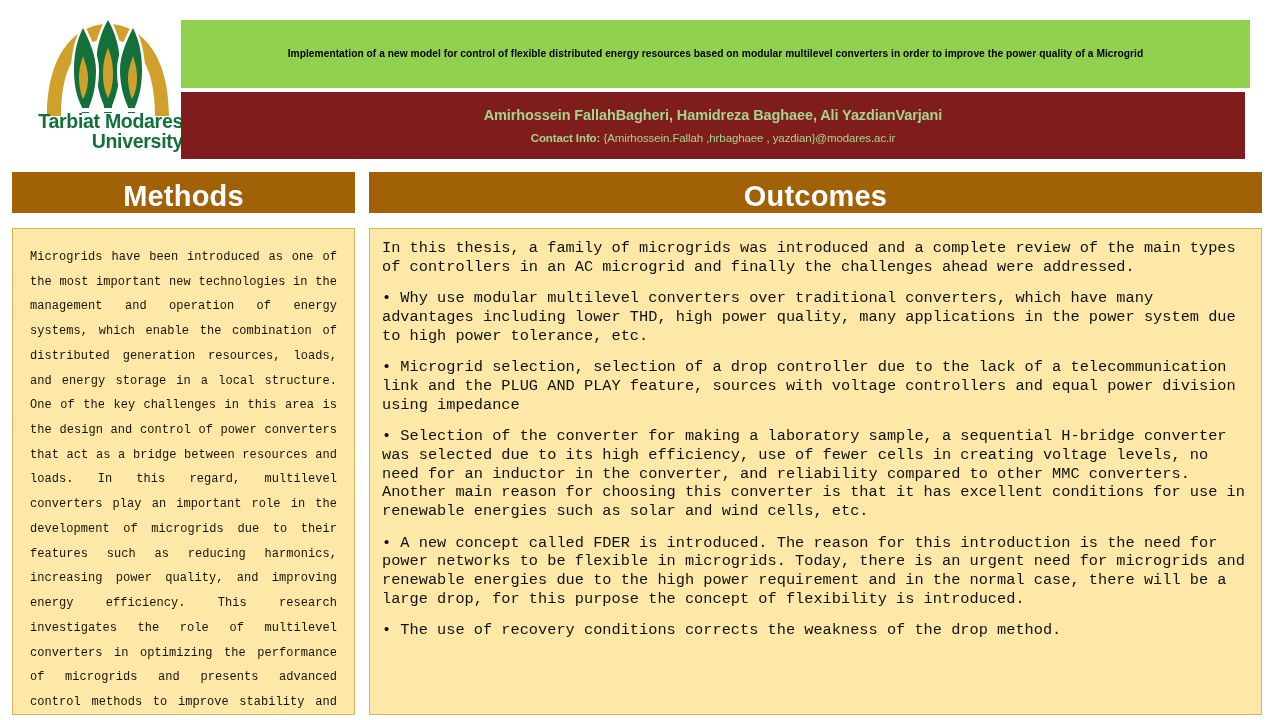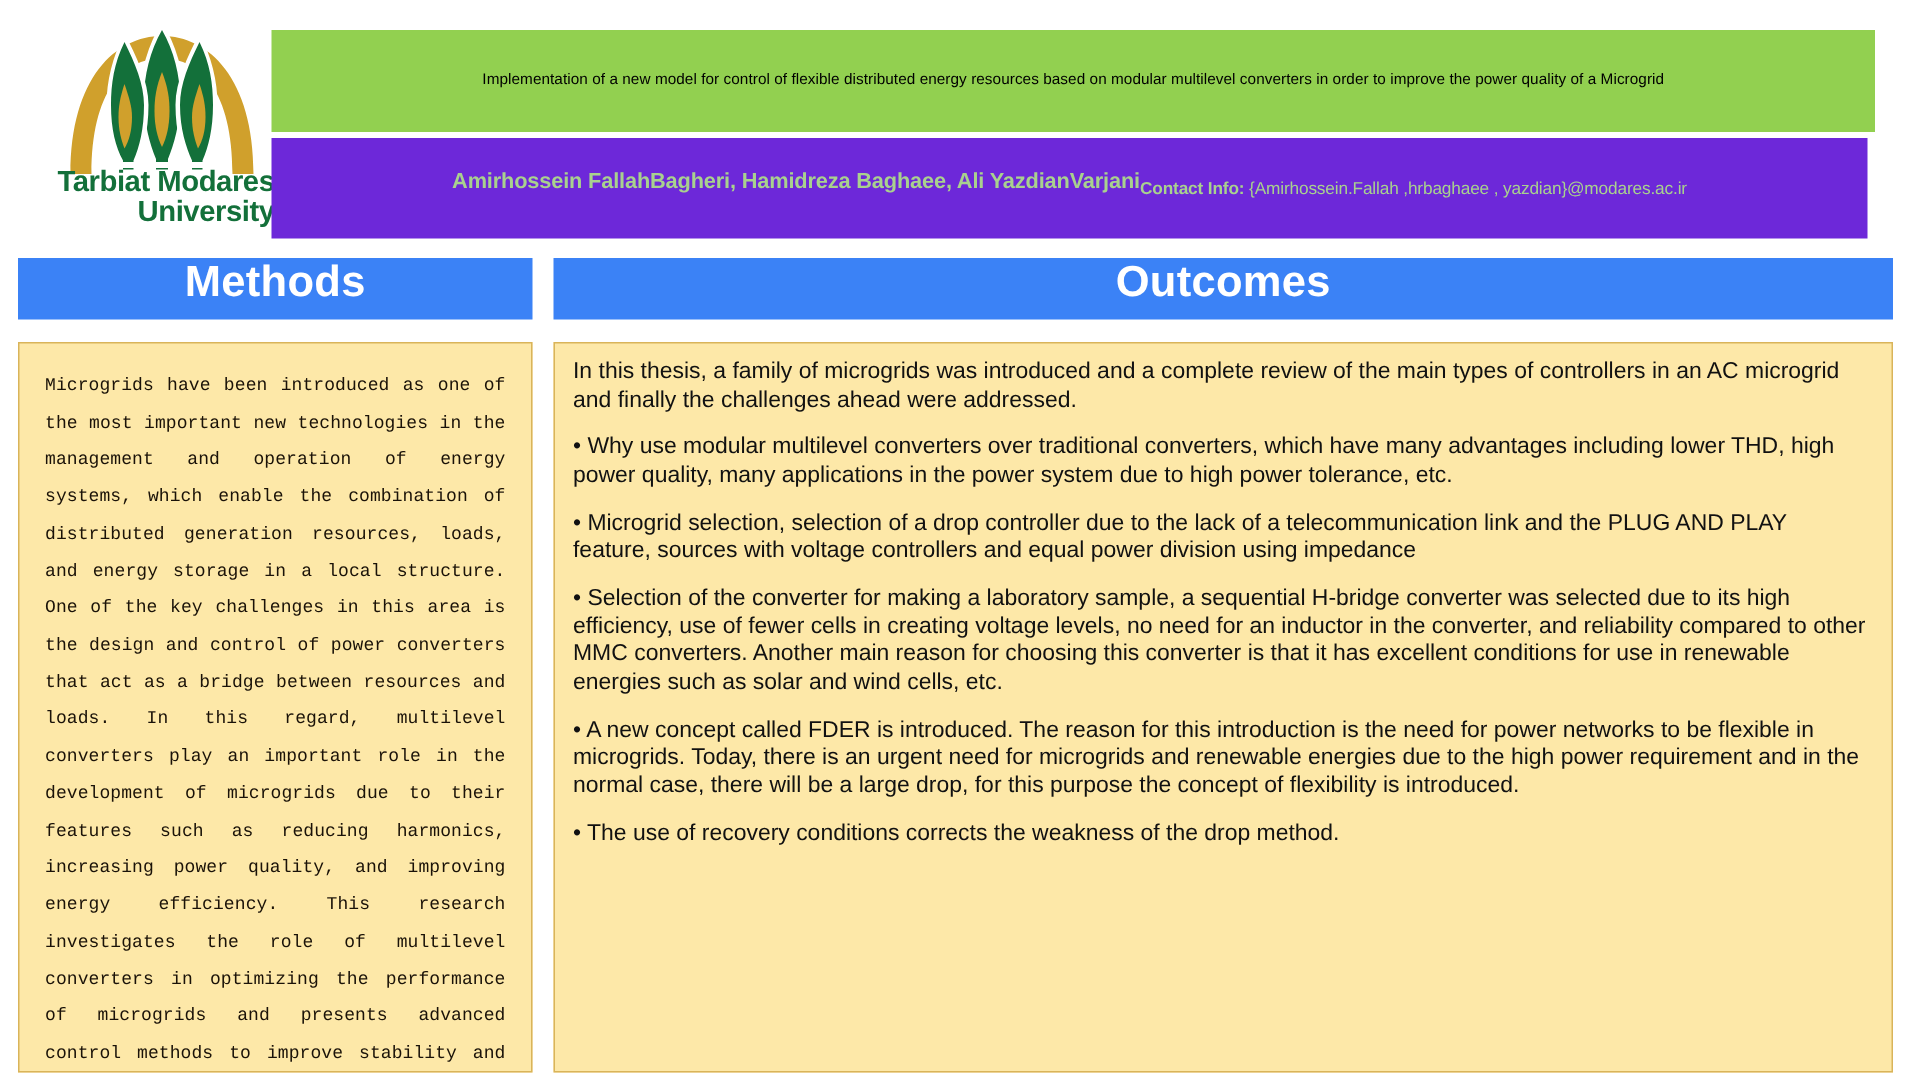--- a/index.html
+++ b/index.html
@@ -57,36 +57,36 @@
     width: 1069px;
     height: 68px;
     background: #92d050;
     display: flex;
     align-items: center;
     justify-content: center;
   }
   #title-text {
     color: #000000;
     font-size: 10.2px;
-    font-weight: normal;
+    font-weight: bold;
     text-align: center;
     line-height: 1.25;
     padding: 0 6px;
     letter-spacing: 0.05px;
   }
 
   #author-bar {
     position: absolute;
     left: 181px;
     top: 92px;
     width: 1064px;
     height: 67px;
-    background: #6d28d9;
+    background: #7f1d1d;
     display: flex;
-    flex-direction: row;
+    flex-direction: column;
     align-items: center;
     justify-content: center;
   }
   #author-names {
     color: #a9d18e;
     font-size: 14.5px;
     font-weight: bold;
     text-align: center;
     margin-bottom: 9px;
     letter-spacing: -0.1px;
@@ -97,23 +97,23 @@
     text-align: center;
     letter-spacing: -0.1px;
   }
   #author-contact .ci-label {
     font-weight: bold;
   }
 
   
   .section-header {
     position: absolute;
-    background: #3b82f6;
+    background: #a16207;
     display: flex;
-    align-items: flex-start;
+    align-items: flex-end;
     justify-content: center;
   }
   .section-header .hdr-label {
     color: #ffffff;
     font-size: 29px;
     font-weight: bold;
     letter-spacing: 0.2px;
   }
   #methods-header {
     left: 12px;
@@ -153,21 +153,21 @@
   #methods-body {
     font-family: Liberation Mono, monospace;
     font-size: 12px;
     color: #1a1208;
     text-align: justify;
     line-height: 2.06;
     letter-spacing: 0.05px;
   }
 
   #outcomes-body {
-    font-family: Liberation Sans, sans-serif;
+    font-family: Liberation Mono, monospace;
     font-size: 15.3px;
     color: #111111;
     line-height: 1.22;
   }
   #outcomes-body .para {
     margin: 0 0 13px 0;
     text-align: left;
   }
   #outcomes-body .para:last-child {
     margin-bottom: 0;

